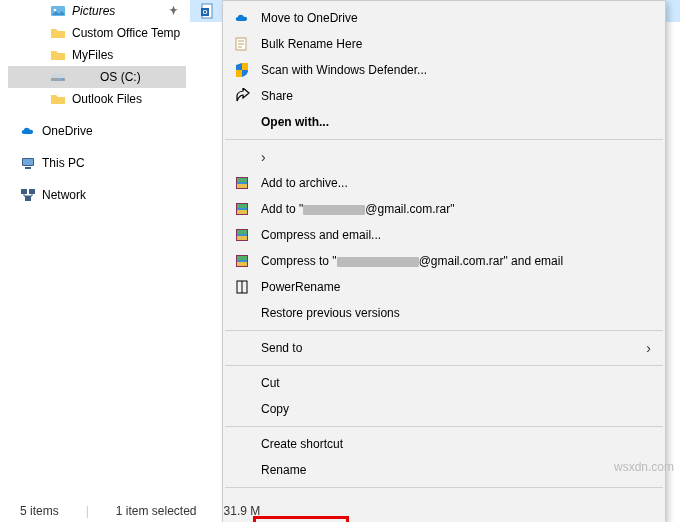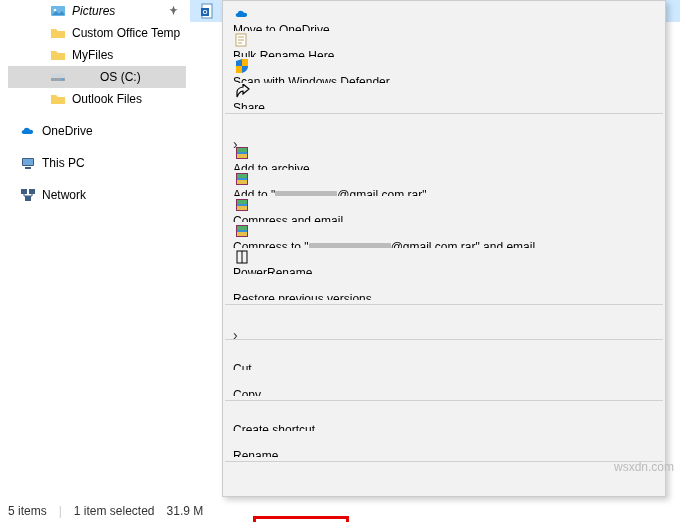--- a/index.html
+++ b/index.html
@@ -65,50 +65,50 @@
       left: 222px;
       top: 0;
       width: 444px;
       background: #f2f2f2;
       border: 1px solid #ccc;
       box-shadow: 3px 3px 6px rgba(0,0,0,0.2);
       padding: 4px 0;
     }
     .menu-item {
       display: flex;
+      align-items: center;
       height: 26px;
       padding: 0 14px 0 10px;
       cursor: default;
       position: relative;
-      flex-direction: column;
     }
     .menu-icon {
       width: 18px; height: 18px;
       margin-right: 10px;
       display: inline-flex;
       align-items: center;
       justify-content: center;
       flex-shrink: 0;
     }
     .menu-label { flex: 1; white-space: nowrap; overflow: hidden; text-overflow: ellipsis; }
     .menu-item.bold .menu-label { font-weight: 600; }
     .menu-arrow { font-size: 14px; color: #333; }
     .menu-sep {
       height: 1px;
       background: #d0d0d0;
       margin: 4px 2px;
     }
     .status-bar {
       position: absolute;
-      left: 8px;
+      left: 20px;
       bottom: 2px;
       height: 18px;
       display: flex;
       align-items: center;
-      gap: 12px;
+      gap: 27px;
       font-size: 12px;
       color: #333;
     }
     .status-sep { color: #ccc; }
     .redacted {
       display: inline-block;
       background: #bbb;
       border-radius: 1px;
       height: 10px;
       vertical-align: middle;
@@ -252,20 +252,24 @@
       <span class="menu-label">Scan with Windows Defender...</span>
     </div>
     <div class="menu-item">
       <span class="menu-icon">
         <svg width="16" height="16" viewBox="0 0 16 16">
           <path d="M3 8 C3 4 9 3 9 3 L9 0 L15 5 L9 10 L9 7 C9 7 5 7 3 13 Z" fill="none" stroke="#000" stroke-width="1.2"></path>
         </svg>
       </span>
       <span class="menu-label">Share</span>
     </div>
+    <div class="menu-item bold">
+      <span class="menu-icon"></span>
+      <span class="menu-label">Open with...</span>
+    </div>
     <div class="menu-sep"></div>
     <div class="menu-item">
       <span class="menu-icon"></span>
       <span class="menu-arrow">›</span>
     </div>
     <div class="menu-item">
       <span class="menu-icon">
         <svg width="16" height="16" viewBox="0 0 16 16">
           <rect x="2" y="2" width="12" height="12" fill="#8b2e5f"></rect>
           <rect x="3" y="3" width="10" height="4" fill="#4fae6a"></rect>

